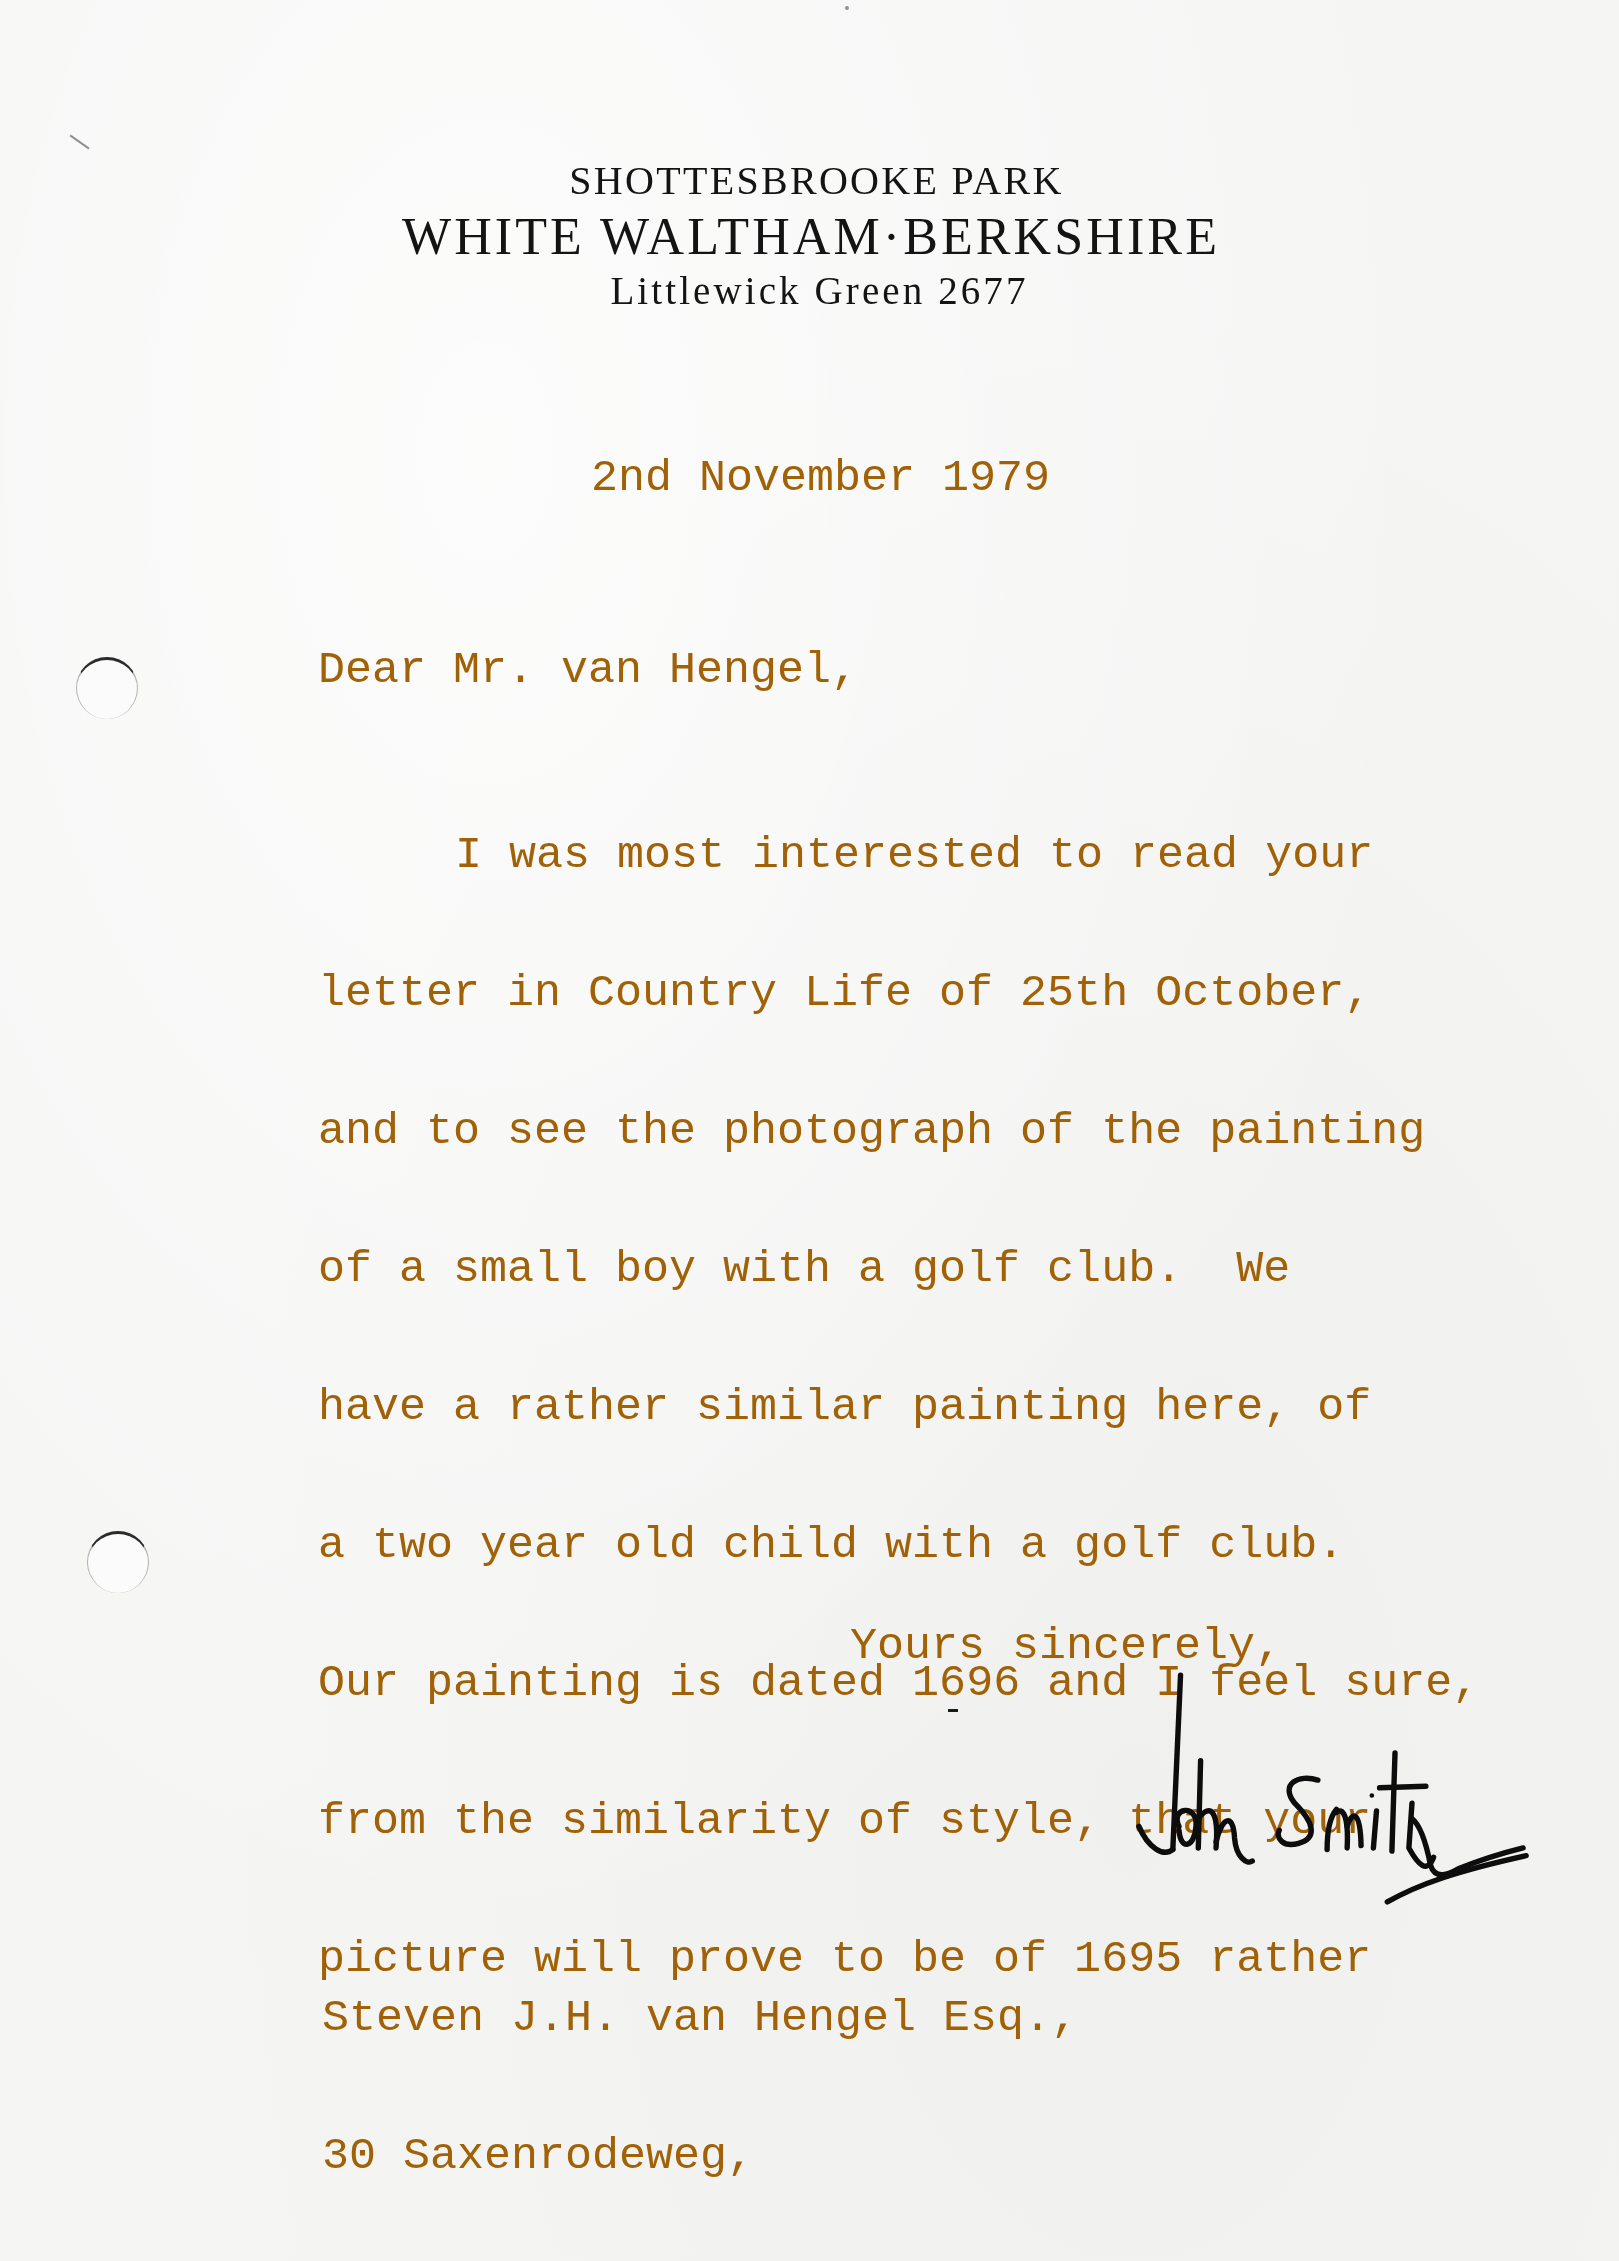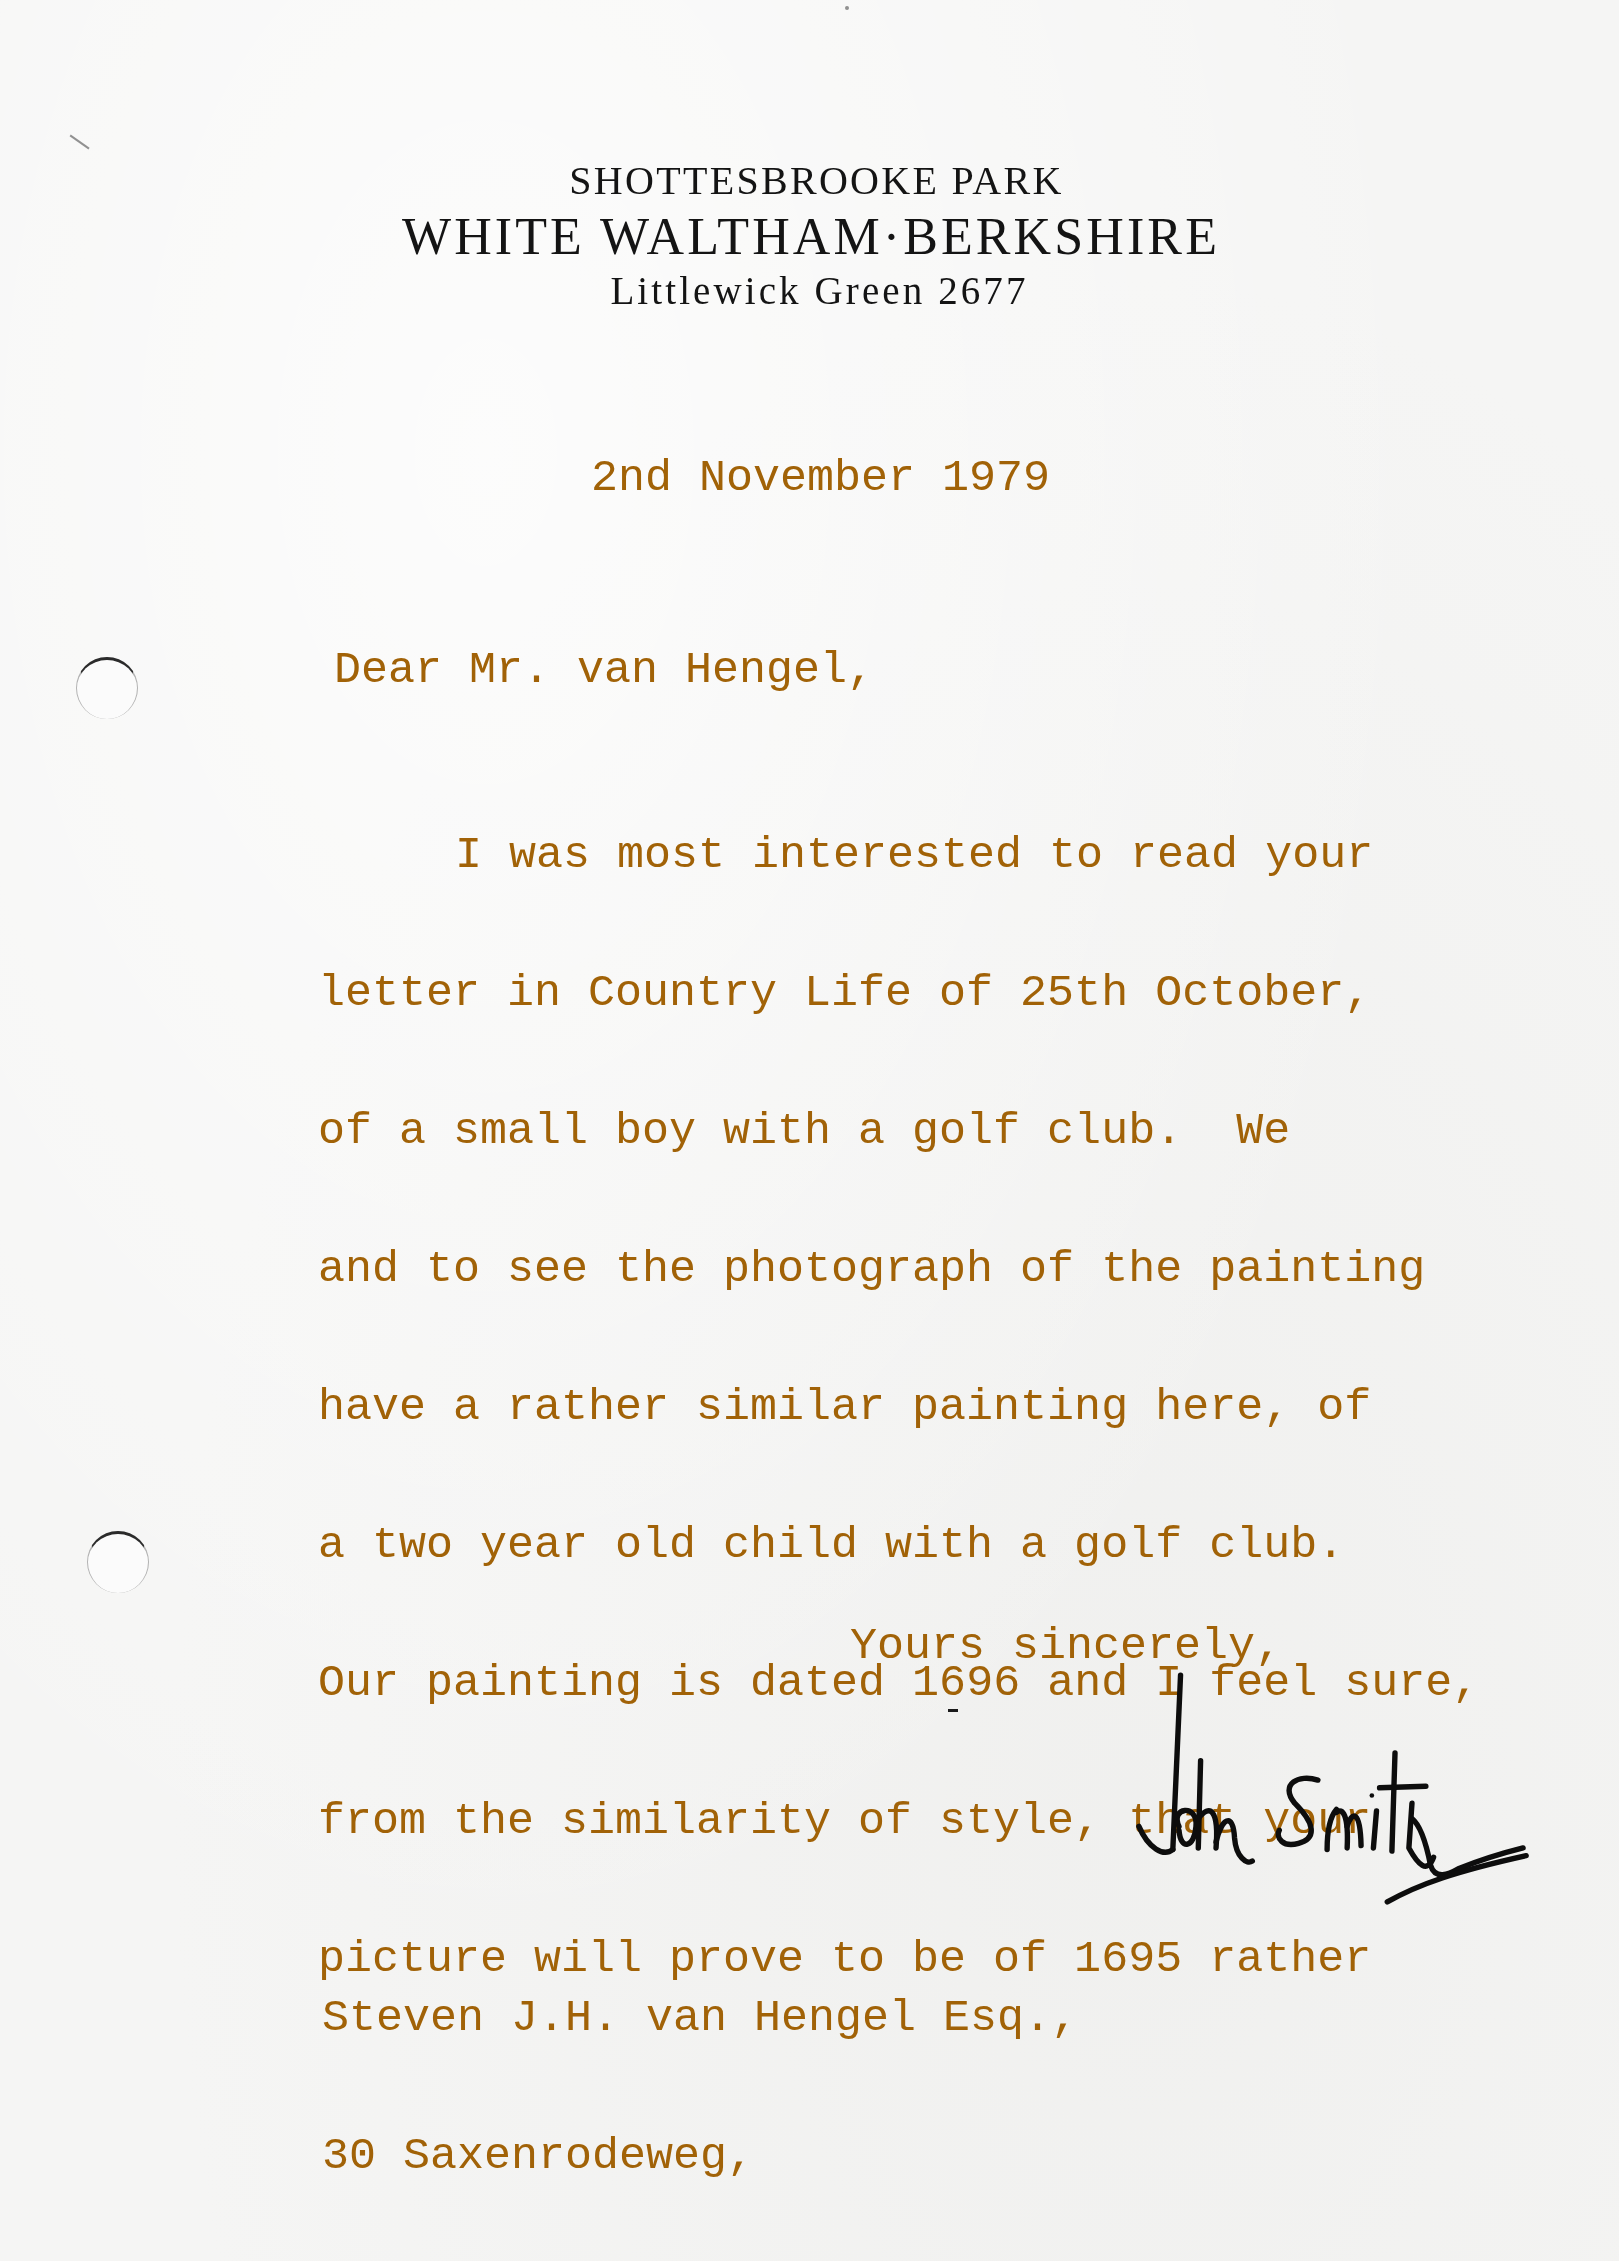--- a/index.html
+++ b/index.html
@@ -39,21 +39,21 @@
   .tw {
     position: absolute;
     font-family: "Liberation Mono", "DejaVu Sans Mono", monospace;
     font-size: 45px;
     line-height: 46px;
     color: #a16207;
     white-space: pre;
     letter-spacing: 0px;
   }
   .date { left: 591px; top: 456px; }
-  .salutation { left: 334px; top: 648px; text-align: center; }
+  .salutation { left: 318px; top: 648px; text-align: center; }
   .body-block { left: 318px; top: 741px; }
   .body-block .line { display: block; height: 46px; }
   .signoff { left: 850px; top: 1624px; }
   .address { left: 322px; top: 1904px; }
   .address .line { display: block; height: 46px; }
   .indent { padding-left: 137px; }
   .blank { height: 46px; display: block; }
   .mark6 {
     position: relative;
   }
@@ -92,22 +92,22 @@
   <div class="lh-line3">Littlewick Green 2677</div>
 </div>
 
 <div class="tw date">2nd November 1979</div>
 
 <div class="tw salutation">Dear Mr. van Hengel,</div>
 
 <div class="tw body-block">
   <span class="line indent">I was most interested to read your</span>
   <span class="line">letter in Country Life of 25th October,</span>
+  <span class="line">and to see the photograph of the painting</span>
   <span class="line">of a small boy with a golf club.  We</span>
-  <span class="line">and to see the photograph of the painting</span>
   <span class="line">have a rather similar painting here, of</span>
   <span class="line">a two year old child with a golf club.</span>
   <span class="line"><span>Our painting is dated 1</span><span class="mark6">6</span><span>96 and I feel sure,</span></span>
   <span class="line">from the similarity of style, that your</span>
   <span class="line">picture will prove to be of 1695 rather</span>
   <span class="blank"></span>
   
   
   
   

